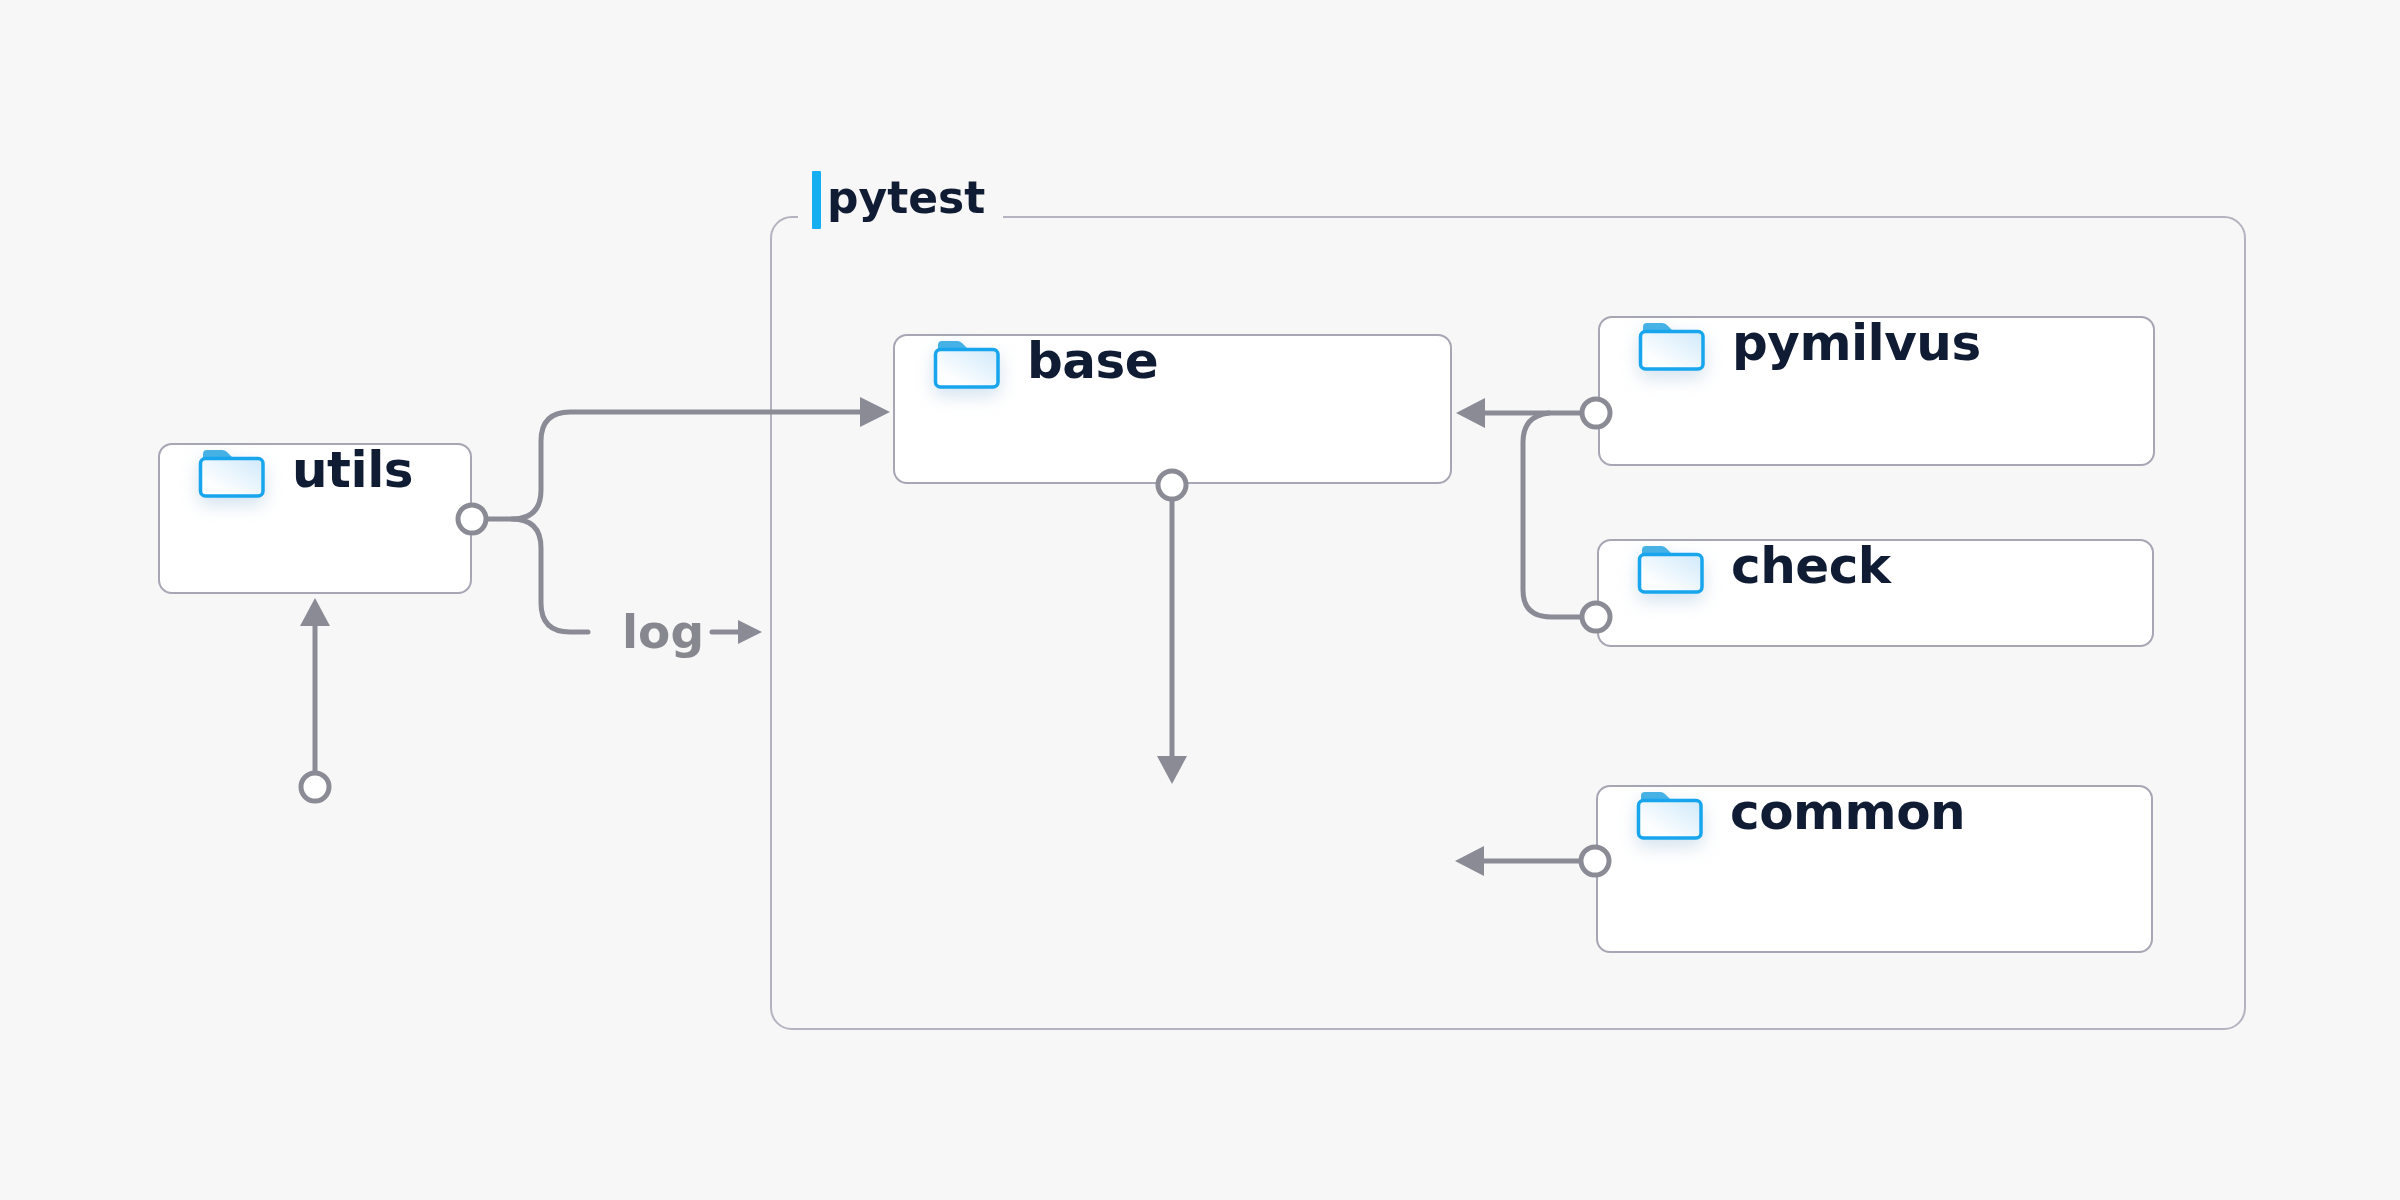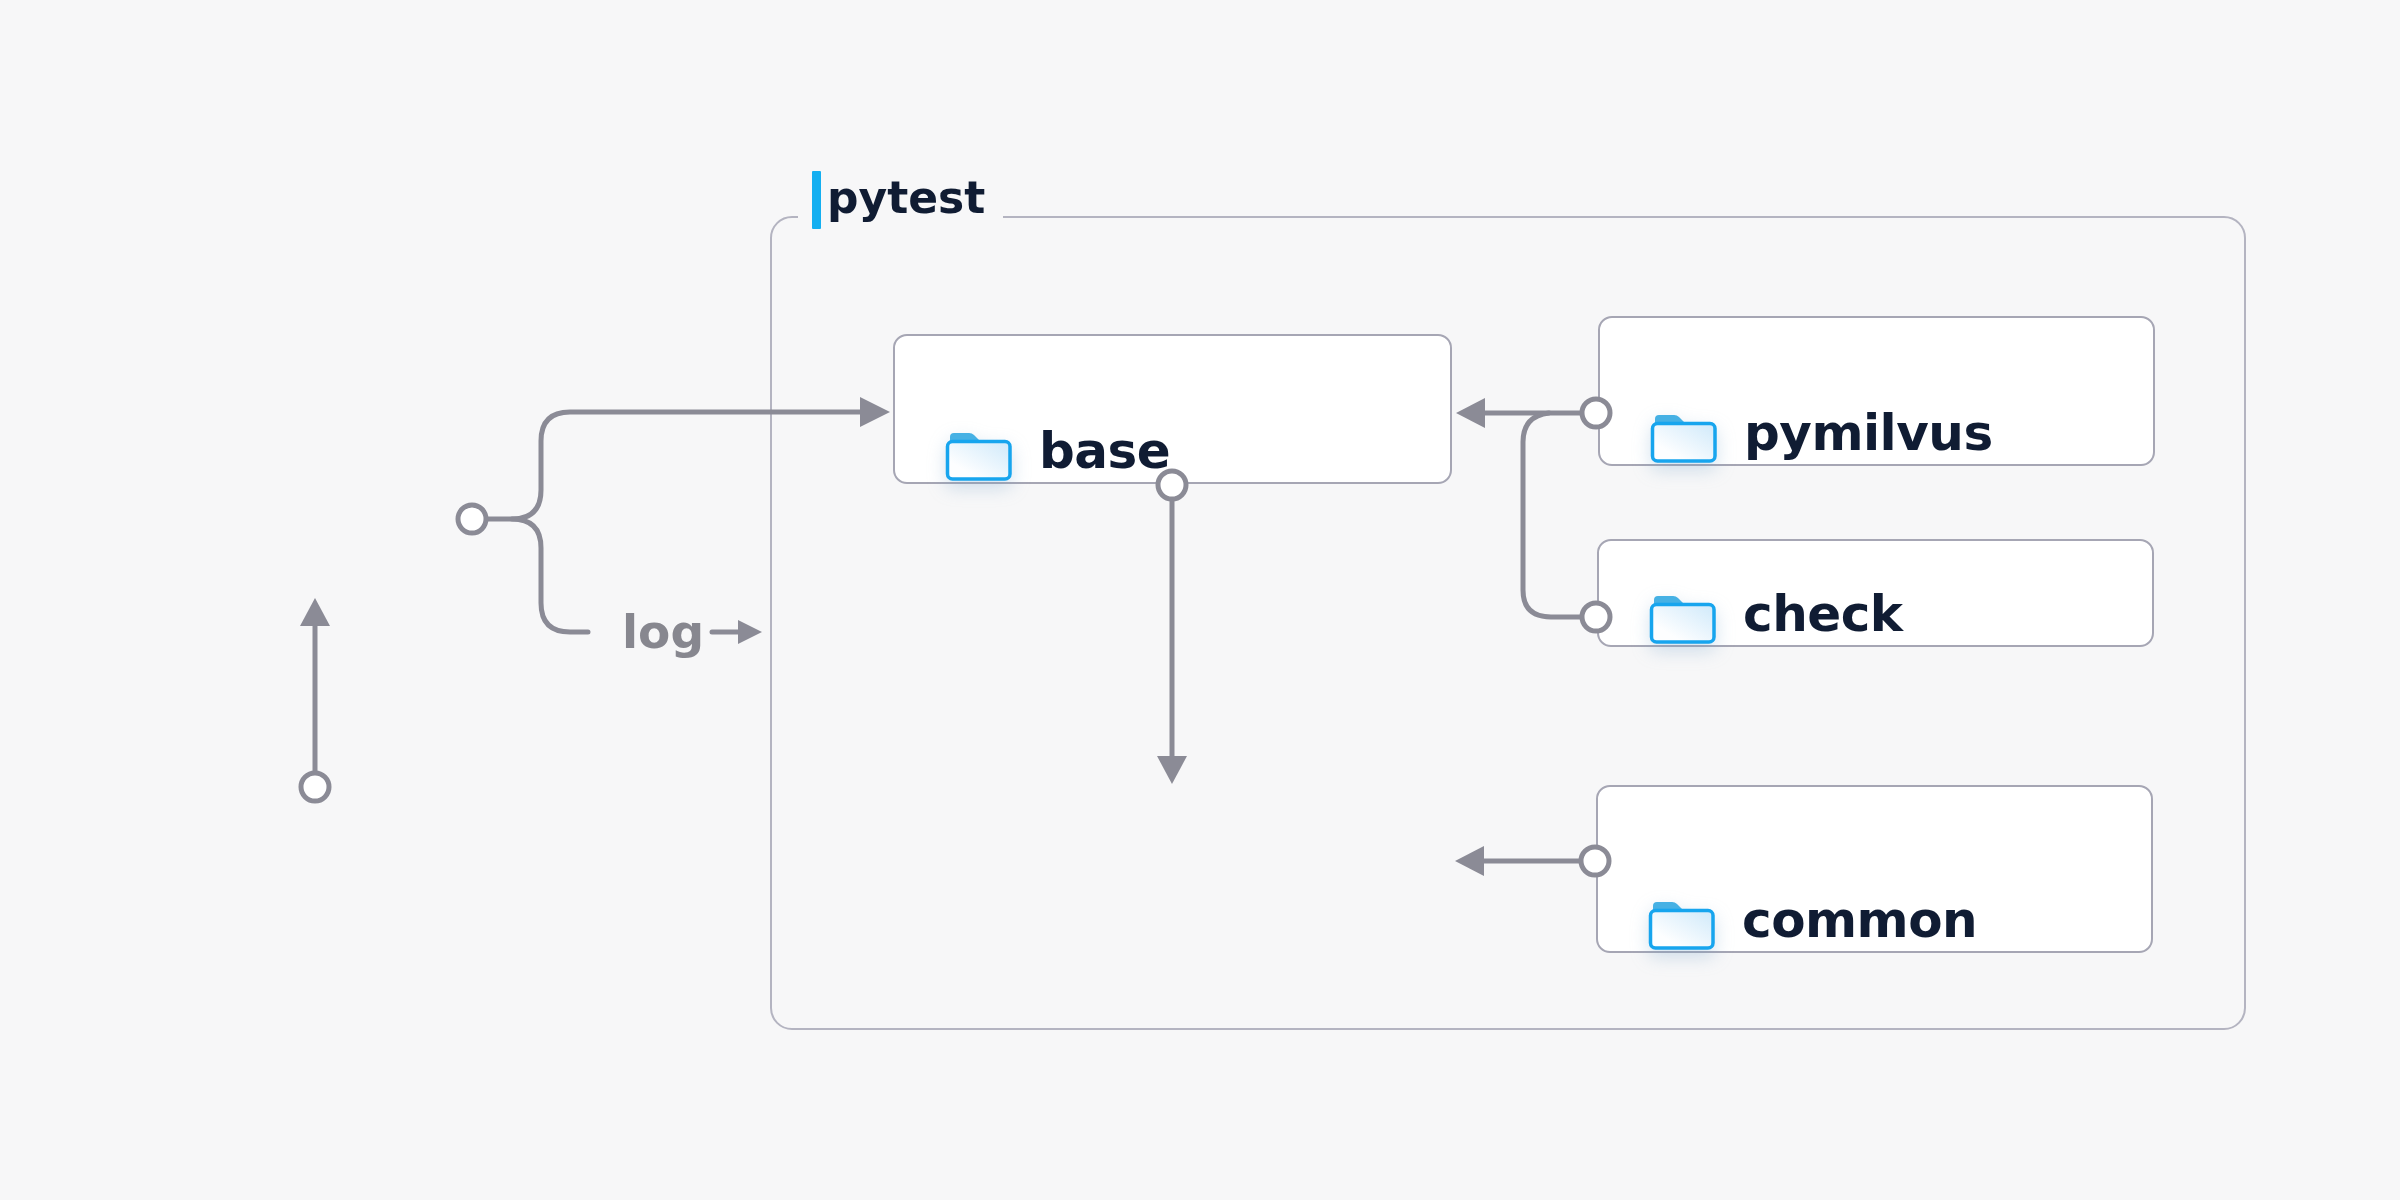--- a/index.html
+++ b/index.html
@@ -56,22 +56,22 @@
     line-height:1;
     padding-bottom:4px;
   }
 
   
   .node{
     position:absolute;
     background:var(--node-fill);
     border:2.5px solid var(--node-border);
     border-radius:14px;
-    display:flex;align-items:flex-end;
-    padding-left:50px;gap:26px;
+    display:flex;align-items:flex-start;
+    padding-left:38px;gap:26px;
     z-index:3;
   }
   .node .label{
     font-size:50px;font-weight:700;
     color:var(--label-text);
     letter-spacing:-0.5px;
     line-height:1;
     padding-bottom:6px;
   }
   .folder{width:68px;height:54px;flex:0 0 auto;filter:drop-shadow(0 7px 9px rgba(110,160,200,.30));}
@@ -125,20 +125,26 @@
 </svg>
 
 <div class="canvas">
 
   <div class="group"></div>
   <div class="group-label">
     <span class="bar"></span>
     <span class="txt">pytest</span>
   </div>
 
+  <div class="node" id="node-utils">
+    <svg class="folder">
+        <use href="#folder-icon"></use>
+      </svg>
+    <span class="label">utils</span>
+  </div>
 
 
   <div class="node" id="node-base">
     <svg class="folder">
         <use href="#folder-icon"></use>
       </svg>
     <span class="label">base</span>
   </div>
 
   <div class="node" id="node-pymilvus">

